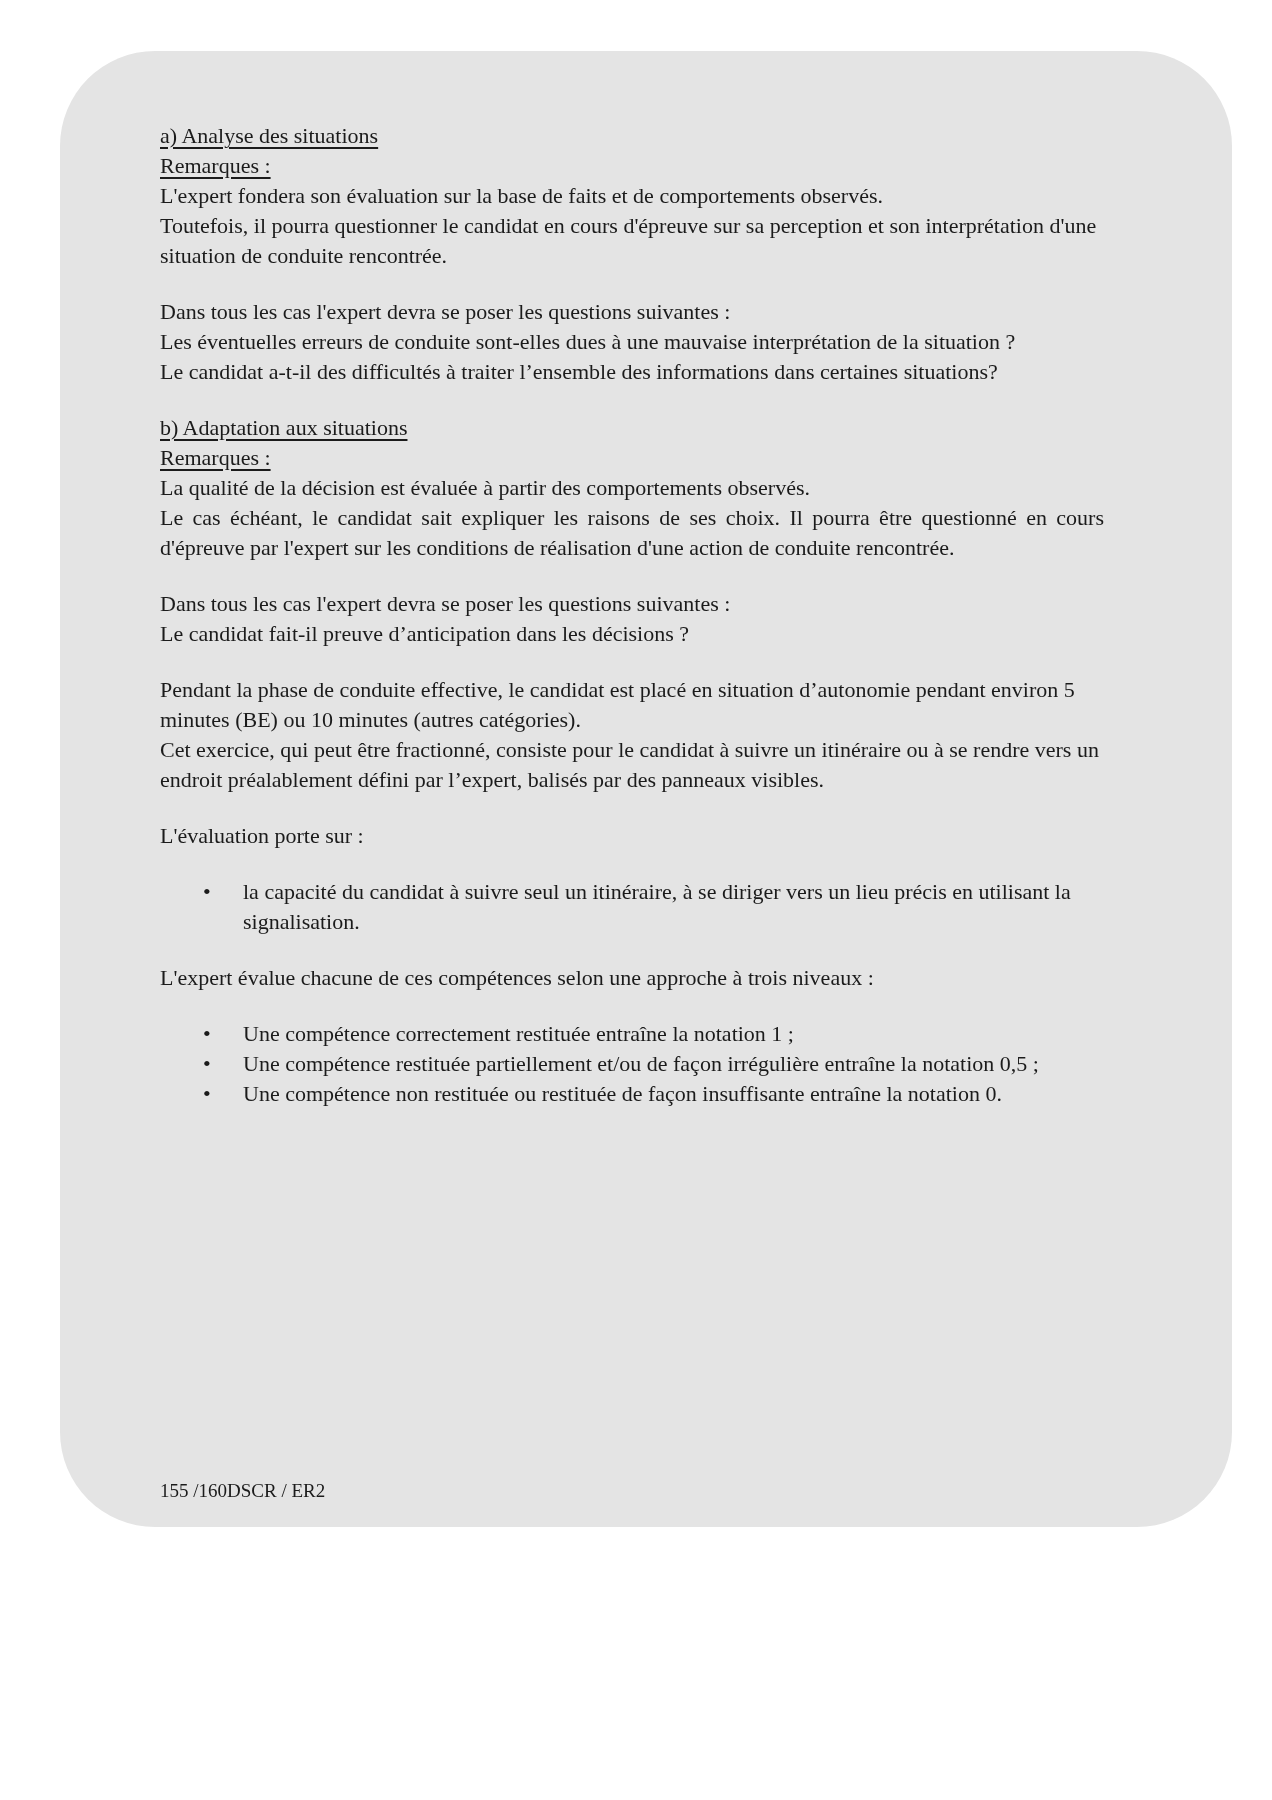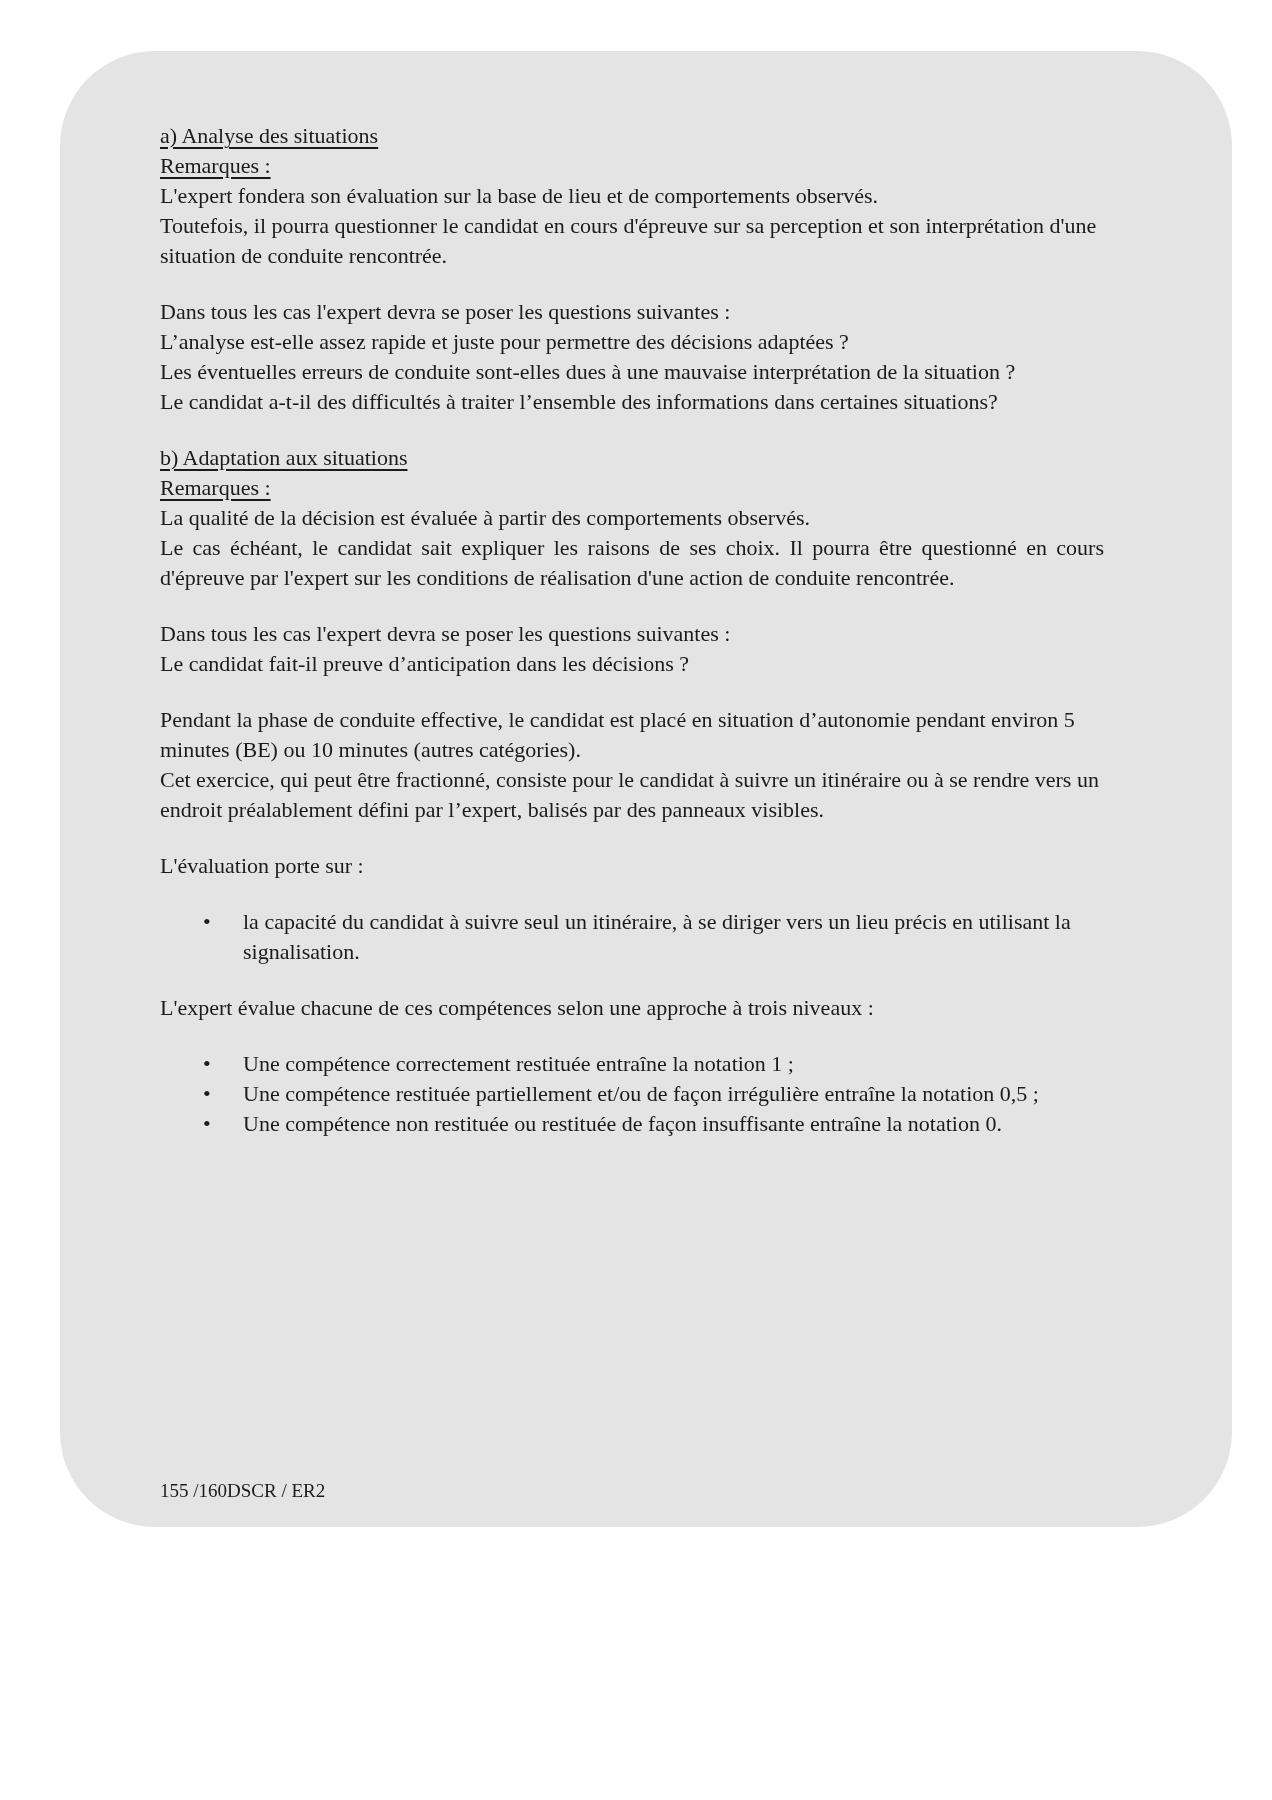--- a/index.html
+++ b/index.html
@@ -68,27 +68,26 @@
 <body>
 
 <div class="canvas">
   <div class="paper">
     <main class="content">
 
       <p class="block"><span class="u">a) Analyse des situations</span></p>
 
       <section class="block">
         <p><span class="u">Remarques :</span></p>
-        <p>L'expert fondera son évaluation sur la base de lieu et de comportements observés.</p>
+        <p>L'expert fondera son évaluation sur la base de faits et de comportements observés.</p>
         <p>Toutefois, il pourra questionner le candidat en cours d'épreuve sur sa perception et son interprétation d'une situation de conduite rencontrée.</p>
       </section>
 
       <section class="block">
         <p>Dans tous les cas l'expert devra se poser les questions suivantes :</p>
-        <p>L’analyse est-elle assez rapide et juste pour permettre des décisions adaptées ?</p>
         <p>Les éventuelles erreurs de conduite sont-elles dues à une mauvaise interprétation de la situation ?</p>
         <p>Le candidat a-t-il des difficultés à traiter l’ensemble des informations dans certaines situations?</p>
       </section>
 
       <p class="block"><span class="u">b) Adaptation aux situations</span></p>
 
       <section class="block">
         <p><span class="u">Remarques :</span></p>
         <p>La qualité de la décision est évaluée à partir des comportements observés.</p>
         <p class="justify">Le cas échéant, le candidat sait expliquer les raisons de ses choix. Il pourra être questionné en cours d'épreuve par l'expert sur les conditions de réalisation d'une action de conduite rencontrée.</p>

